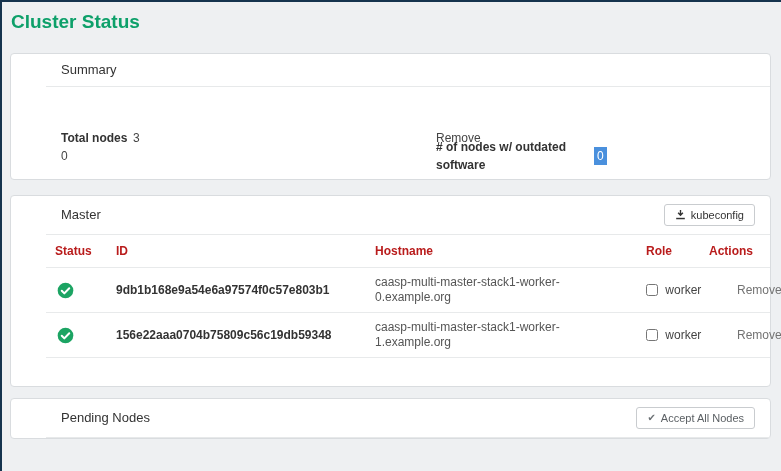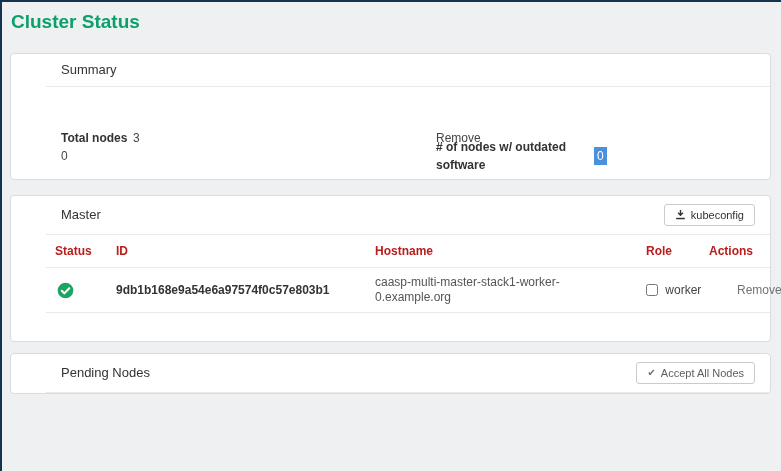--- a/index.html
+++ b/index.html
@@ -178,20 +178,37 @@
         <td class="cell-id">9db1b168e9a54e6a97574f0c57e803b1</td>
         <td class="cell-host">caasp-multi-master-stack1-worker-0.example.org</td>
         <td class="cell-role">
           <input type="checkbox" style="">
           <span>worker</span>
         </td>
         <td class="cell-actions">
           <a class="remove-link">Remove</a>
         </td>
       </tr>
+      <tr>
+        <td class="cell-status">
+          <svg width="17" height="17" viewBox="0 0 20 20">
+            <circle cx="10" cy="10" r="9.2" fill="#1ca463"></circle>
+            <path d="M5.6 10.4l3 3 5.8-6" stroke="#fff" stroke-width="2.4" fill="none" stroke-linecap="round" stroke-linejoin="round"></path>
+          </svg>
+        </td>
+        <td class="cell-id">156e22aaa0704b75809c56c19db59348</td>
+        <td class="cell-host">caasp-multi-master-stack1-worker-1.example.org</td>
+        <td class="cell-role">
+          <input type="checkbox" style="">
+          <span>worker</span>
+        </td>
+        <td class="cell-actions">
+          <a class="remove-link">Remove</a>
+        </td>
+      </tr>
     </tbody>
   </table>
   <div class="nodes-bottom-space"></div>
 </section>
 
 <section class="panel pending">
   <div class="panel-header">
     <span class="hdr-title">Pending Nodes</span>
     <button class="btn muted">
       <span class="check-glyph">✔</span>

